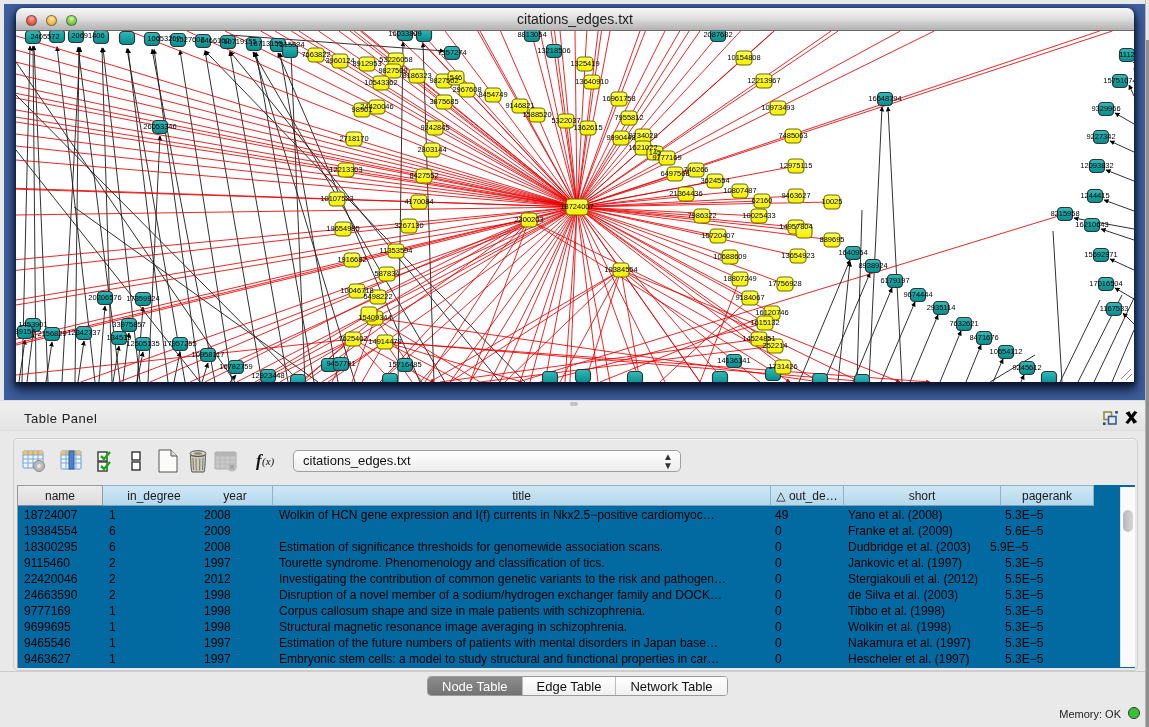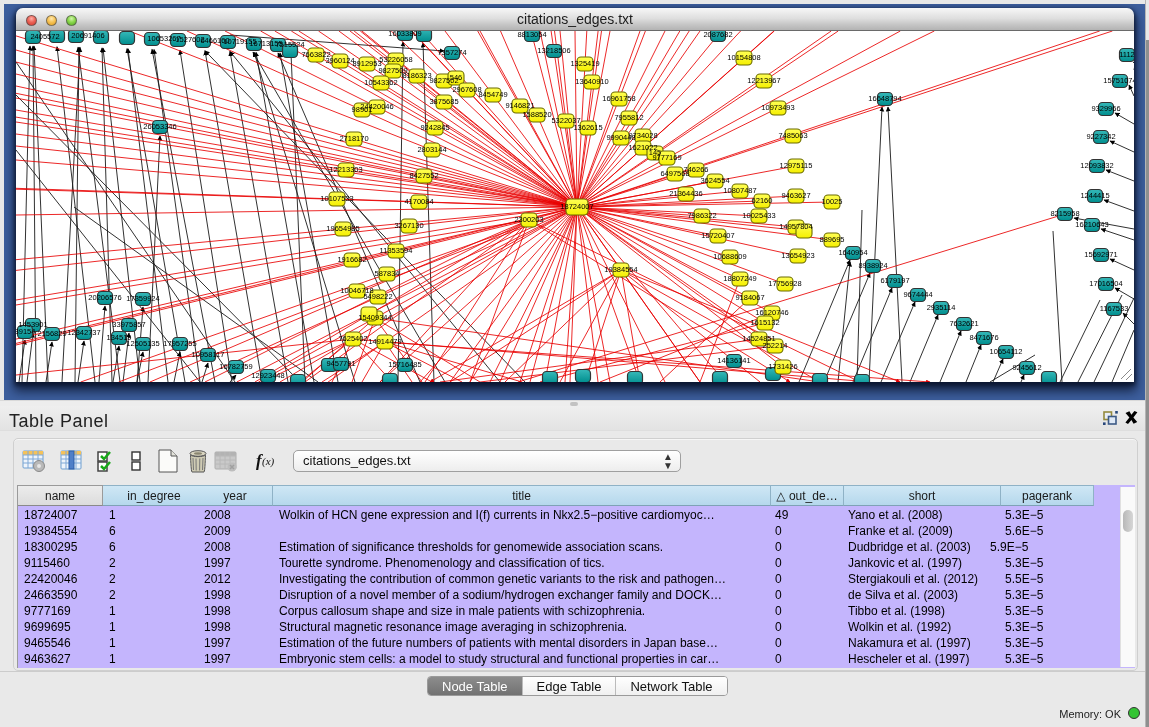--- a/index.html
+++ b/index.html
@@ -17,33 +17,33 @@
 .tl { position:absolute; top:7px; width:11px; height:11px; border-radius:50%; border:1px solid rgba(80,80,80,.7); }
 .tl.r { left:10px;  background:radial-gradient(circle at 50% 30%, #ffb0a8, #ec6559 45%, #d3372b); }
 .tl.y { left:30px; background:radial-gradient(circle at 50% 30%, #ffe9b0, #f7c457 45%, #e09c1f); }
 .tl.g { left:50px; background:radial-gradient(circle at 50% 30%, #d2f5ad, #8cd94e 45%, #54a821); }
 #gcanvas { position:absolute; left:0; top:23px; width:1118px; height:351px; background:#fff; overflow:hidden; }
 
 #divider { position:absolute; left:0; top:400px; width:1149px; height:6px; background:#ededed; border-top:1px solid #d9d9d9; }
 #divider .grip { position:absolute; left:570px; top:1px; width:8px; height:4px; background:#c2c2c2; border-radius:2px; }
 
 #tph { position:absolute; left:0; top:406px; width:1149px; height:25px; background:linear-gradient(#efefef,#e3e3e3); border-bottom:1px solid #dedede; }
-#tph .t { position:absolute; left:9px; top:5px; font-size:18px; color:#222; letter-spacing:0.5px; }
+#tph .t { position:absolute; left:24px; top:5px; font-size:13px; color:#222; letter-spacing:0.5px; }
 #tph svg { position:absolute; top:5px; }
 
 #tpb { position:absolute; left:0; top:431px; width:1149px; height:296px; background:#e9e9e9; }
 #cont { position:absolute; left:13px; top:7px; width:1125px; height:233px; background:#e9e9e9;
   border:1px solid #cfcfcf; border-radius:5px; box-shadow:inset 0 1px 0 #f6f6f6; }
 #toolbar { position:absolute; left:4px; top:10px; height:26px; width:1100px; }
 #toolbar svg.ic { position:absolute; top:0; }
 #combo { position:absolute; left:275px; top:1px; width:388px; height:22px; border:1px solid #9f9f9f; border-radius:5px;
   background:linear-gradient(#ffffff,#ededed); font-size:13px; color:#111; line-height:20px; padding-left:9px; }
 #combo .arr { position:absolute; right:7px; top:1px; font-size:10px; color:#333; line-height:9px; }
 
-#tbl { position:absolute; left:3px; top:46px; width:1118px; height:183px; background:#c4b5fd; border-left:1px solid #9a9a9a; }
+#tbl { position:absolute; left:3px; top:46px; width:1118px; height:183px; background:#0369a1; border-left:1px solid #9a9a9a; }
 #thead { position:absolute; left:0; top:0; width:1076px; height:21px; }
 #thead .hc { position:absolute; top:0; height:21px; background:linear-gradient(#cfe7f5,#b5d8ec); border-right:1px solid #8fb2c6; border-top:1px solid #8fb2c6; border-bottom:1px solid #7fa2b6;
   font-size:12px; color:#1a1a1a; text-align:center; line-height:20px; overflow:hidden; white-space:nowrap; }
 #thead .hc.g { background:linear-gradient(#ececec,#dcdcdc); border-right:1px solid #9a9a9a; border-top:1px solid #9a9a9a; border-bottom:1px solid #8a8a8a; }
 #tbody { position:absolute; left:0; top:23px; width:1100px; height:162px; font-size:12px; color:#000; }
 #tbody .tr { position:absolute; left:0; height:16px; width:1100px; white-space:nowrap; }
 #tbody .td { position:absolute; top:0; height:16px; line-height:15px; overflow:hidden; }
 
 #vsb { position:absolute; left:1102px; top:2px; width:15px; height:180px; background:#fafafa; border-left:1px solid #e0e0e0; }
 #vsb .th { position:absolute; left:2px; top:23px; width:10px; height:22px; background:linear-gradient(90deg,#b8b8b8,#d6d6d6); border-radius:5px; }
@@ -803,21 +803,21 @@
               <span class="td" style="left:757px;width:68px">0</span>
               <span class="td" style="left:830px;width:152px">Tibbo et al. (1998)</span>
               <span class="td" style="left:987px;width:90px">5.3E−5</span>
             </div>
             <div class="tr" style="top:112px">
               <span class="td" style="left:6px;width:80px">9699695</span>
               <span class="td" style="left:91px;width:90px">1</span>
               <span class="td" style="left:186px;width:70px">1998</span>
               <span class="td" style="left:261px;width:492px">Structural magnetic resonance image averaging in schizophrenia.</span>
               <span class="td" style="left:757px;width:68px">0</span>
-              <span class="td" style="left:830px;width:152px">Wolkin et al. (1992)</span>
+              <span class="td" style="left:830px;width:152px">Wolkin et al. (1998)</span>
               <span class="td" style="left:987px;width:90px">5.3E−5</span>
             </div>
             <div class="tr" style="top:128px">
               <span class="td" style="left:6px;width:80px">9465546</span>
               <span class="td" style="left:91px;width:90px">1</span>
               <span class="td" style="left:186px;width:70px">1997</span>
               <span class="td" style="left:261px;width:492px">Estimation of the future numbers of patients with mental disorders in Japan base…</span>
               <span class="td" style="left:757px;width:68px">0</span>
               <span class="td" style="left:830px;width:152px">Nakamura et al. (1997)</span>
               <span class="td" style="left:987px;width:90px">5.3E−5</span>

